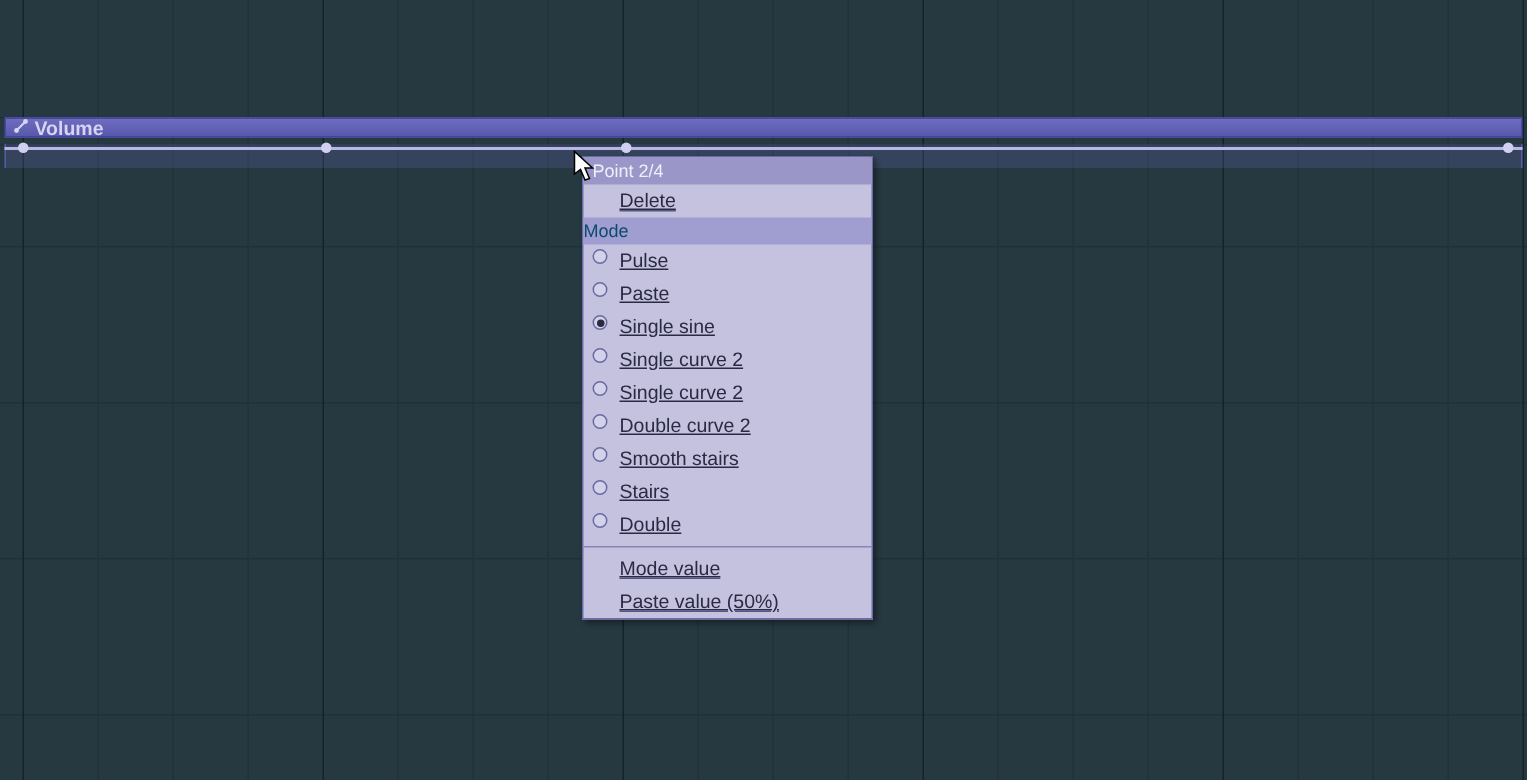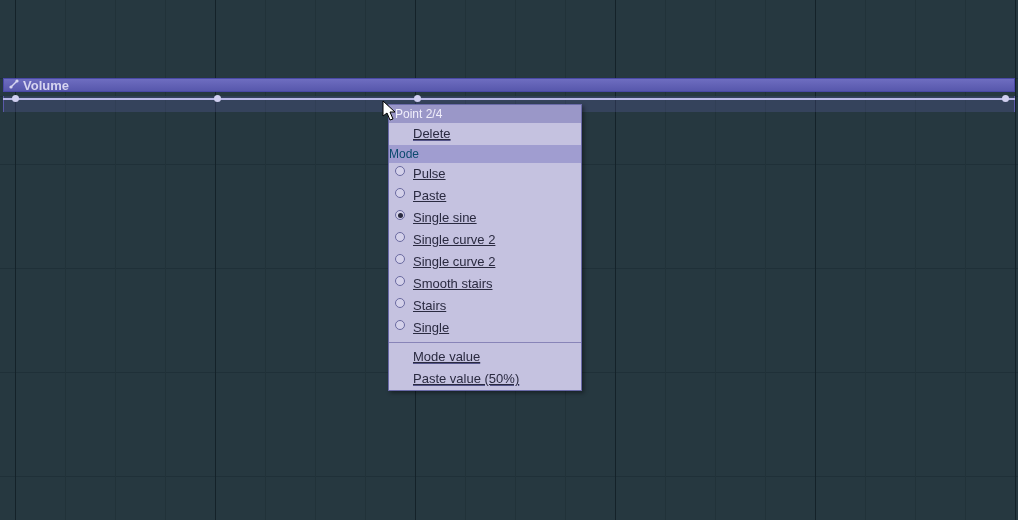--- a/index.html
+++ b/index.html
@@ -171,29 +171,33 @@
         <div class="item">
           <span class="radio"></span>
           <span>Single curve 2</span>
         </div>
         <div class="item">
           <span class="radio"></span>
           <span>Single curve 2</span>
         </div>
         <div class="item">
           <span class="radio"></span>
+          <span>Double curve 2</span>
+        </div>
+        <div class="item">
+          <span class="radio"></span>
           <span>Smooth stairs</span>
         </div>
         <div class="item">
           <span class="radio"></span>
           <span>Stairs</span>
         </div>
         <div class="item">
           <span class="radio"></span>
-          <span>Single</span>
+          <span>Double</span>
         </div>
       </div>
     <div class="sep"></div>
     <div class="item">
       <span class="indent-noradio"></span>
       <span><span class="u">Mode value</span></span>
     </div>
     <div class="item">
       <span class="indent-noradio"></span>
       <span><span class="u">Paste value (50%)</span></span>

